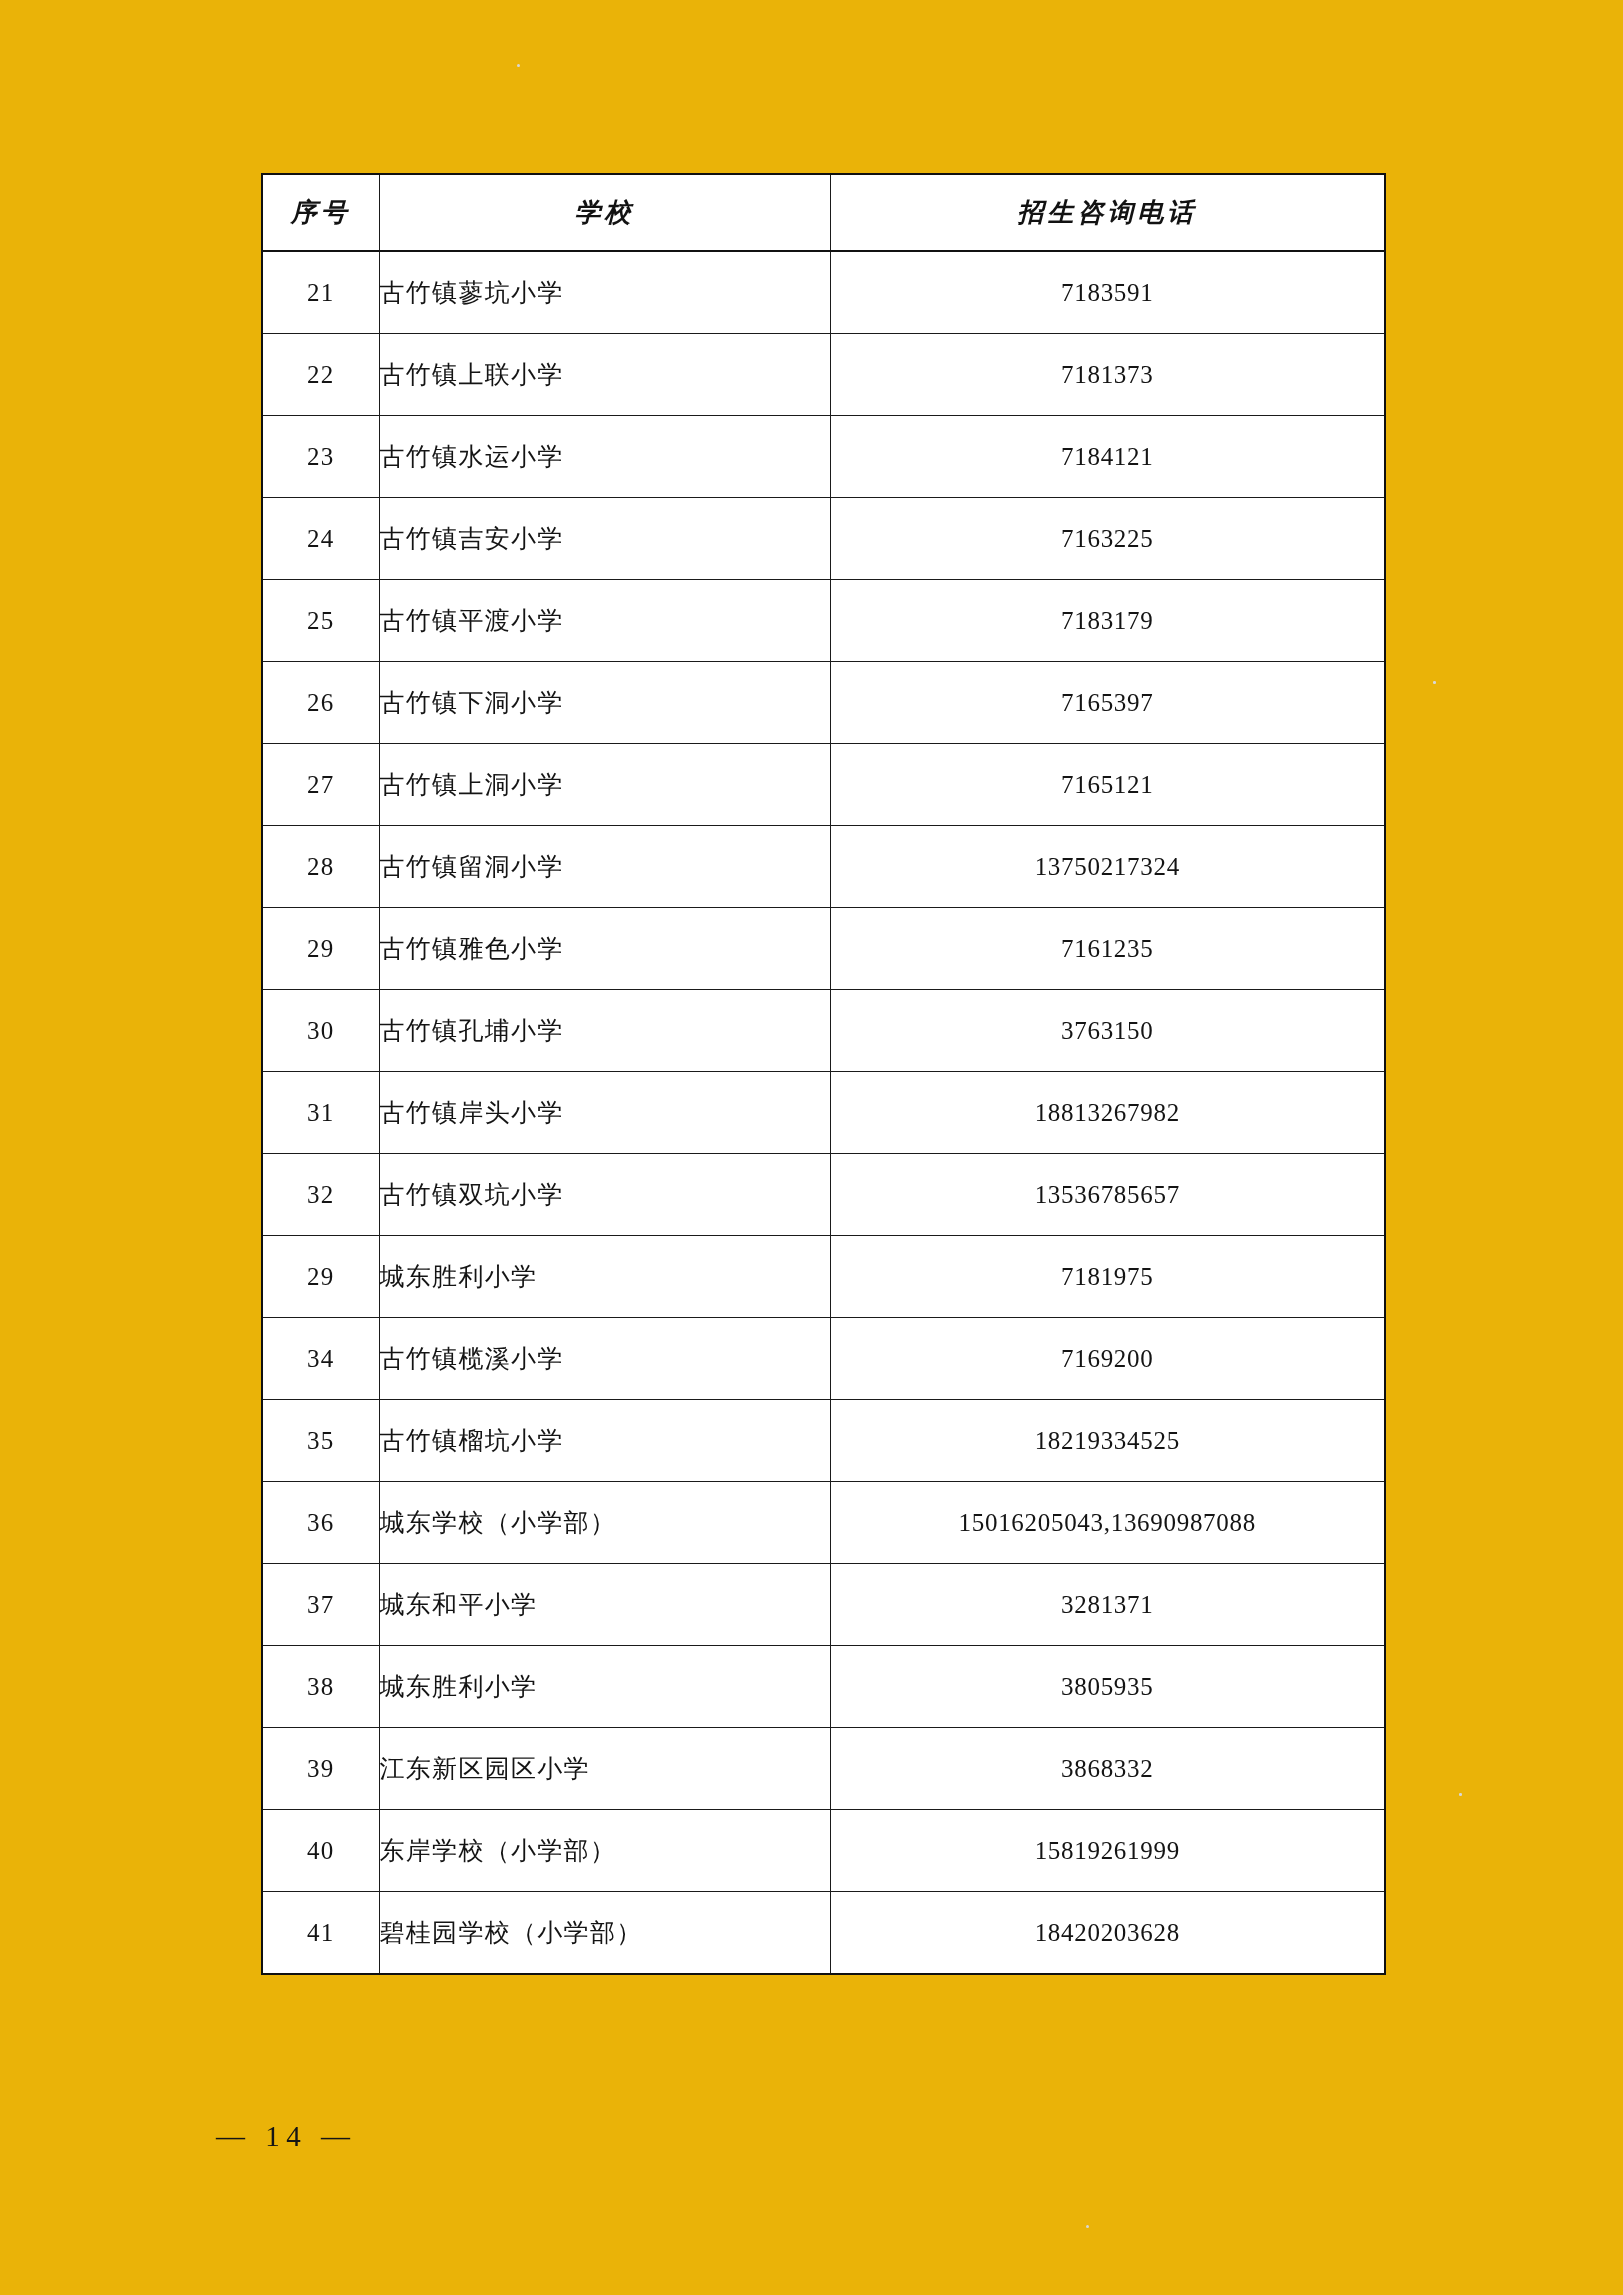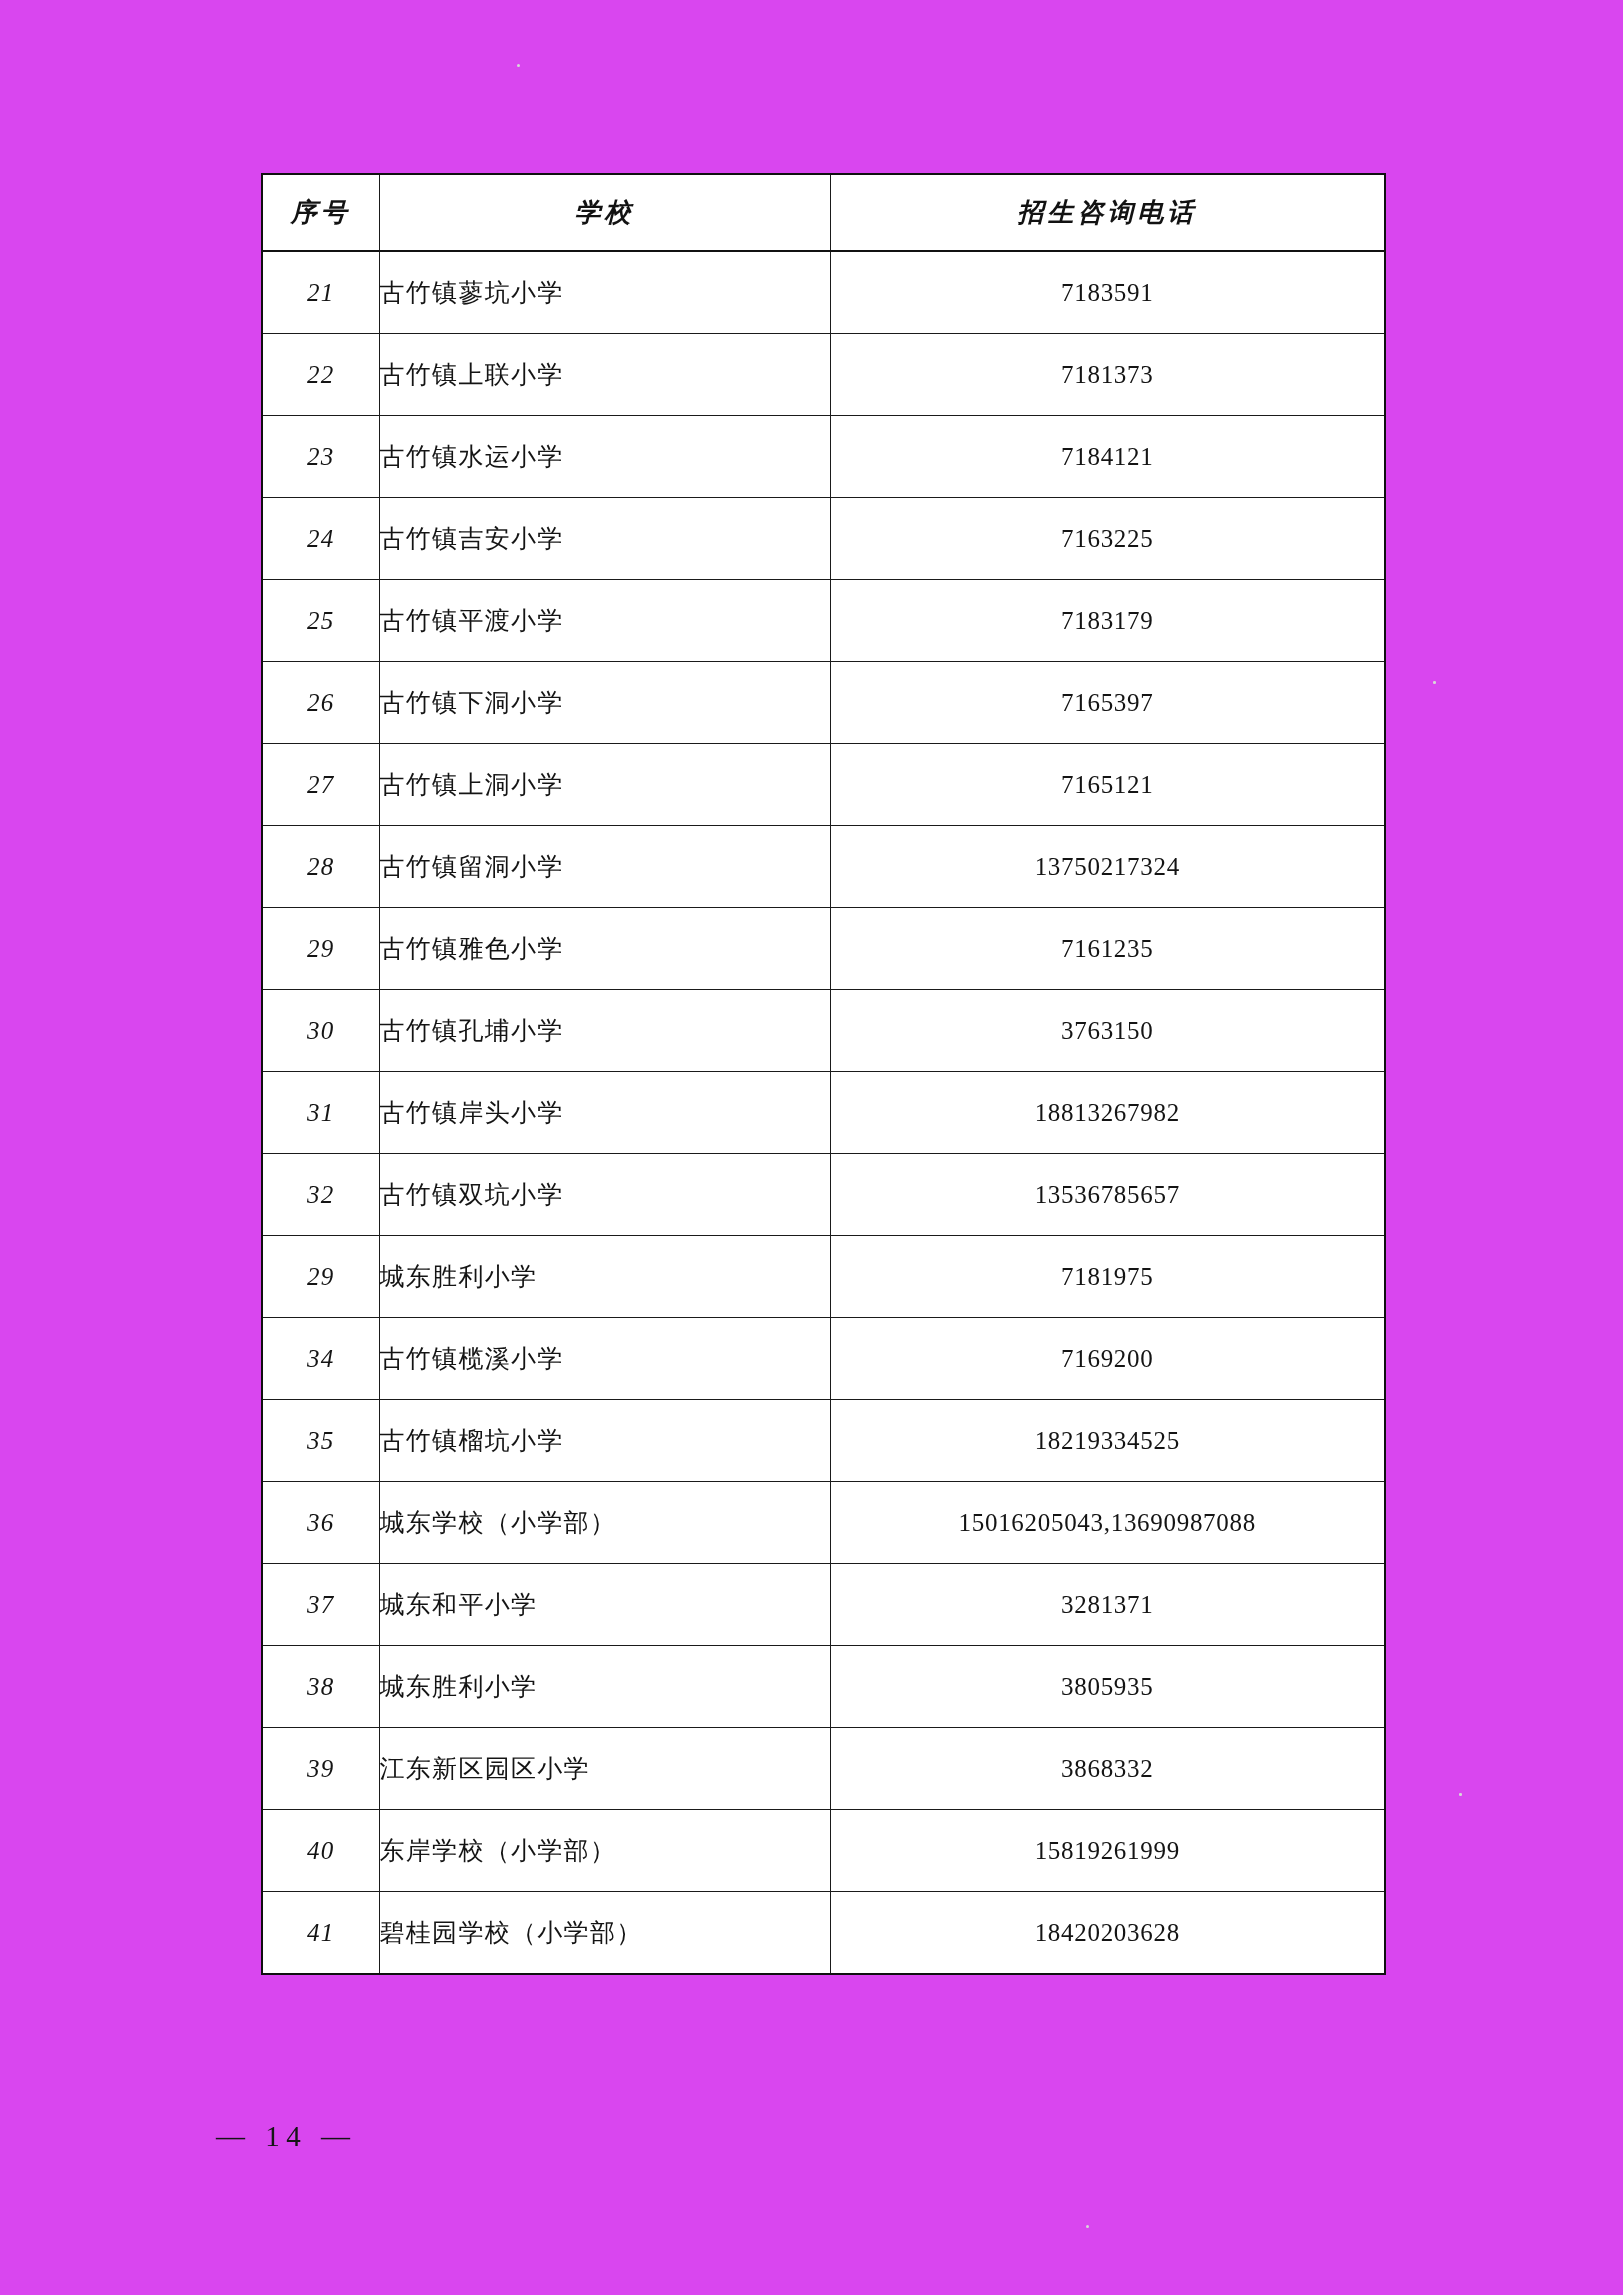--- a/index.html
+++ b/index.html
@@ -15,21 +15,21 @@
     color: #111111;
     overflow: hidden;
   }
 
   .page {
     position: absolute;
     left: 0;
     top: 0;
     width: 1623px;
     height: 2295px;
-    background: #d946ef;
+    background: #eab308;
   }
 
   
   .table-wrap {
     position: absolute;
     left: 261px;
     top: 173px;
     width: 1123px;
   }
 
@@ -71,21 +71,20 @@
   table.schools tbody td {
     height: 81px;
     font-size: 25px;
     color: #141414;
   }
 
   td.cell-no {
     text-align: center;
     font-family: "Liberation Serif", "DejaVu Serif", serif;
     letter-spacing: 1.3px;
-    font-style: italic;
   }
 
   td.cell-name {
     text-align: left;
     padding-left: 17px;
     letter-spacing: 1.3px;
   }
 
   td.cell-phone {
     text-align: center;

